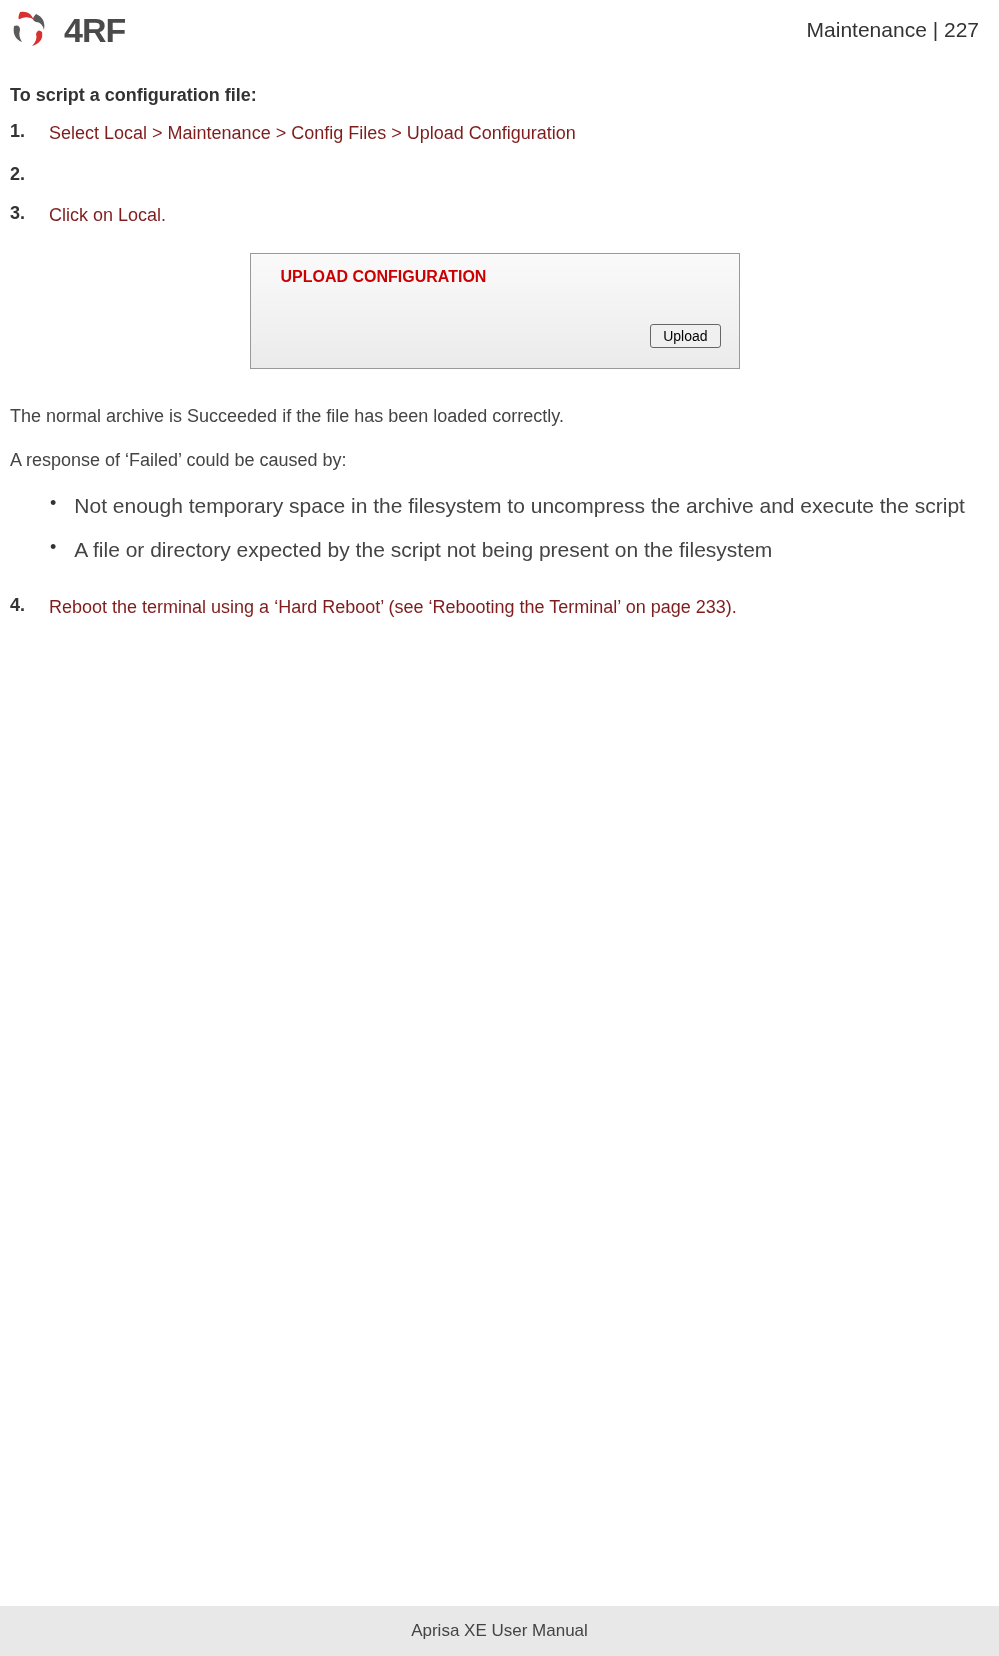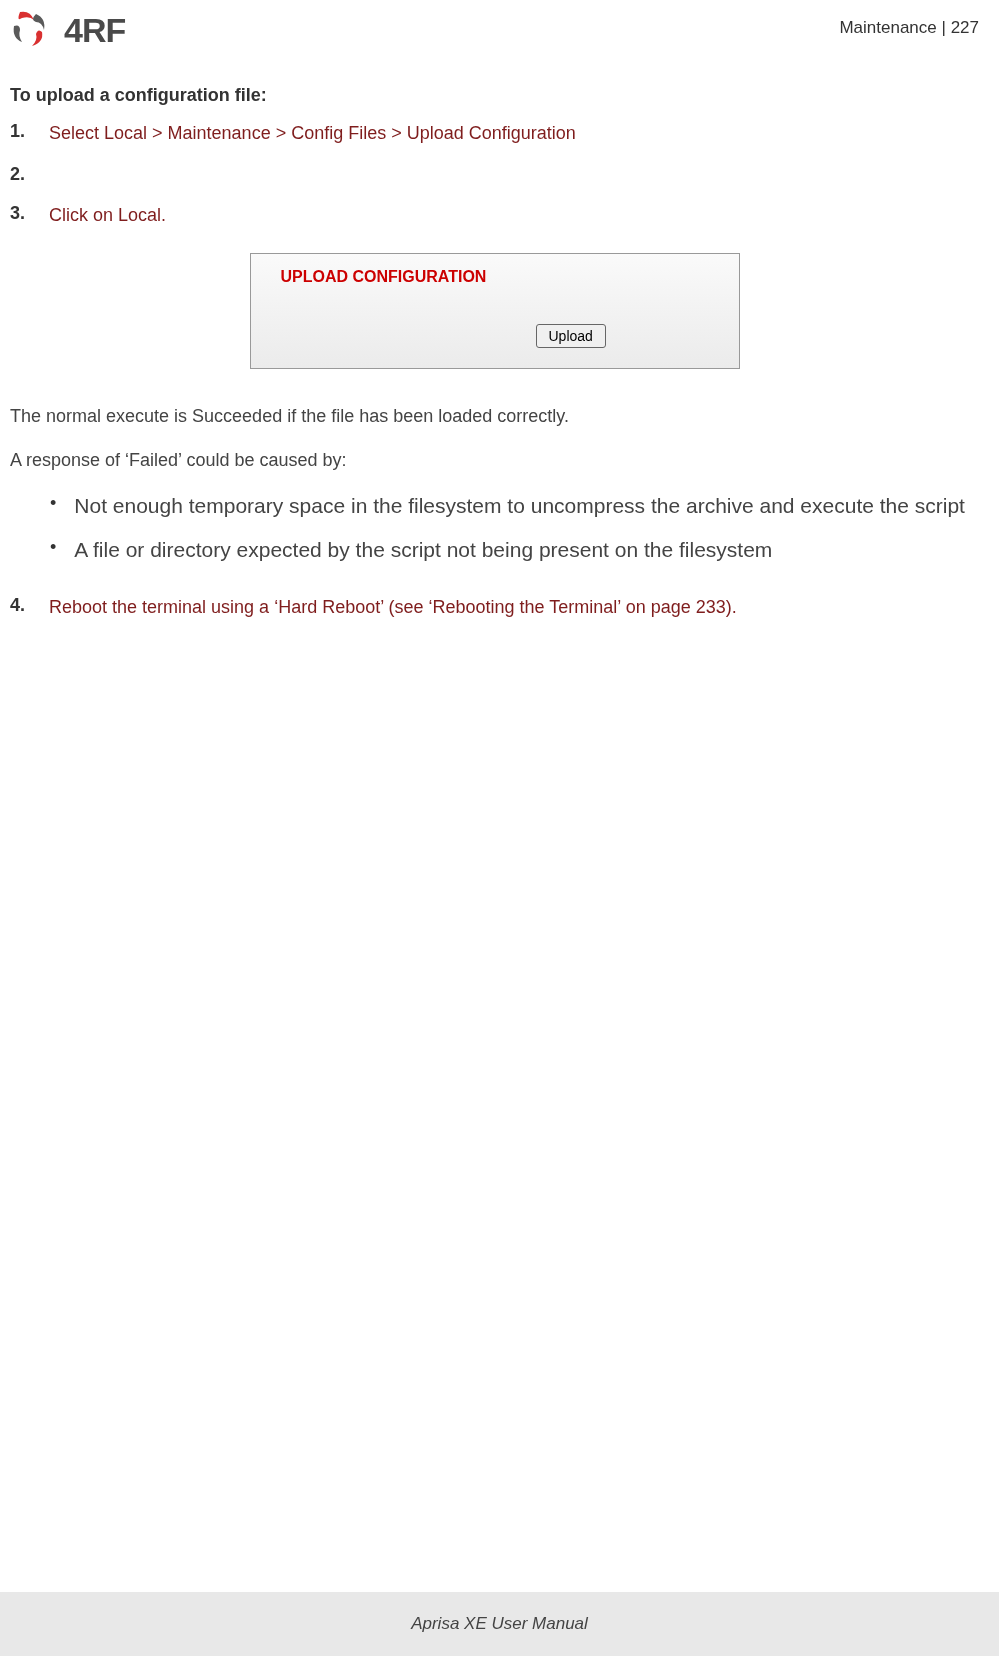--- a/index.html
+++ b/index.html
@@ -38,21 +38,21 @@
       width: 100%;
       height: 100%;
     }
     .logo-text {
       font-size: 34px;
       font-weight: bold;
       color: #4a4a4a;
       letter-spacing: -1px;
     }
     .page-ref {
-      font-size: 17px;
+      font-size: 21px;
       color: #333;
       margin-top: 8px;
     }
     .content {
       padding-left: 0;
     }
     .section-title {
       font-weight: bold;
       font-size: 18px;
       color: #333;
@@ -122,21 +122,21 @@
       background: #f0f0f0;
       border: 1px solid #666;
       border-radius: 3px;
       font-size: 13px;
       font-family: Arial, sans-serif;
       padding: 2px 8px;
       cursor: pointer;
     }
     .upload-btn-row {
       display: flex;
-      justify-content: flex-start;
+      justify-content: flex-end;
       margin-left: 255px;
       margin-top: 38px;
     }
     .upload-btn {
       background: #f0f0f0;
       border: 1px solid #666;
       border-radius: 3px;
       font-size: 14px;
       font-family: Arial, sans-serif;
       padding: 3px 12px;
@@ -165,26 +165,25 @@
     .bullet-text {
       font-size: 21px;
       color: #444;
       line-height: 1.4;
     }
     .footer {
       position: absolute;
       bottom: 0;
       left: 0;
       right: 0;
-      height: 64px;
+      height: 50px;
       background: #e8e8e8;
       display: flex;
       align-items: center;
       justify-content: center;
-      font-style: italic;
     }
     .footer-text {
       font-size: 17px;
       color: #444;
     }
   </style>
 </head>
 <body>
 
 <div class="page">
@@ -197,21 +196,21 @@
           <path d="M 4 16 Q 2 28 12 32 Q 8 26 10 20 Q 10 14 4 16 Z" fill="#5a5a5a"></path>
           <path d="M 32 22 Q 34 32 22 36 Q 28 30 26 24 Q 28 18 32 22 Z" fill="#d93030"></path>
         </svg>
       </span>
       <span class="logo-text">4RF</span>
     </div>
     <div class="page-ref">Maintenance  |  227</div>
   </div>
 
   <div class="content">
-    <div class="section-title">To upload a configuration file:</div>
+    <div class="section-title">To script a configuration file:</div>
 
     <div class="numbered-item">
       <span class="item-number">1.</span>
       <span class="item-text">Select Local &gt; Maintenance &gt; Config Files &gt; Upload Configuration</span>
     </div>
     <div class="numbered-item">
       <span class="item-number">2.</span>
     </div>
     <div class="numbered-item">
       <span class="item-number">3.</span>
@@ -220,21 +219,21 @@
 
     <div class="screenshot-container">
       <div class="screenshot-box">
         <div class="upload-title">UPLOAD CONFIGURATION</div>
         <div class="upload-btn-row">
           <button class="upload-btn">Upload</button>
         </div>
       </div>
     </div>
 
-    <div class="body-text">The normal execute is Succeeded if the file has been loaded correctly.</div>
+    <div class="body-text">The normal archive is Succeeded if the file has been loaded correctly.</div>
     <div class="body-text">A response of ‘Failed’ could be caused by:</div>
 
     <div class="bullet-list">
       <div class="bullet-item">
         <span class="bullet-dot">•</span>
         <span class="bullet-text">Not enough temporary space in the filesystem to uncompress the archive and execute the script</span>
       </div>
       <div class="bullet-item">
         <span class="bullet-dot">•</span>
         <span class="bullet-text">A file or directory expected by the script not being present on the filesystem</span>

